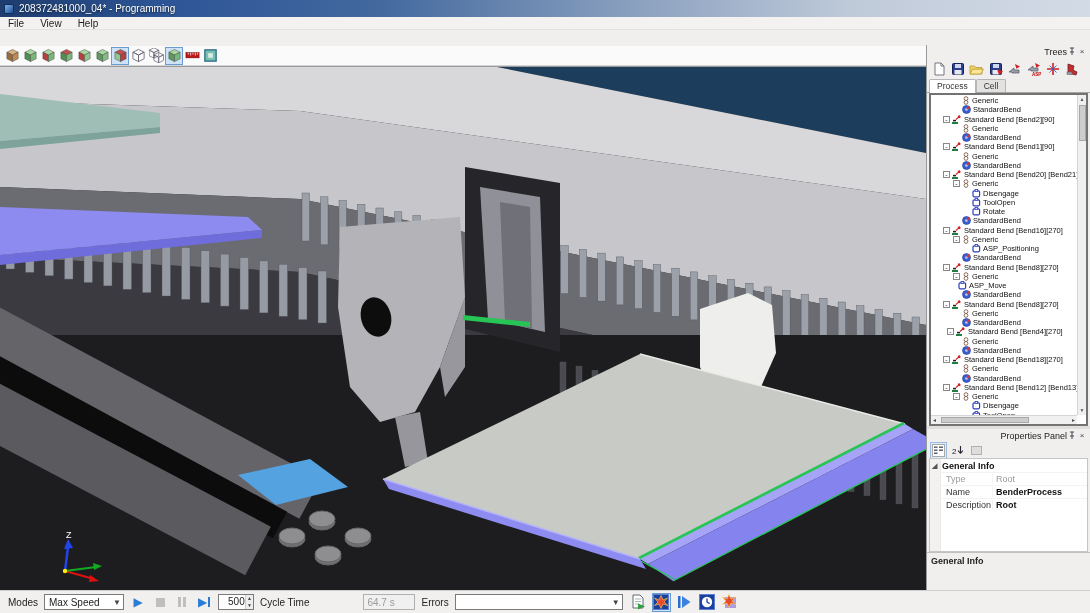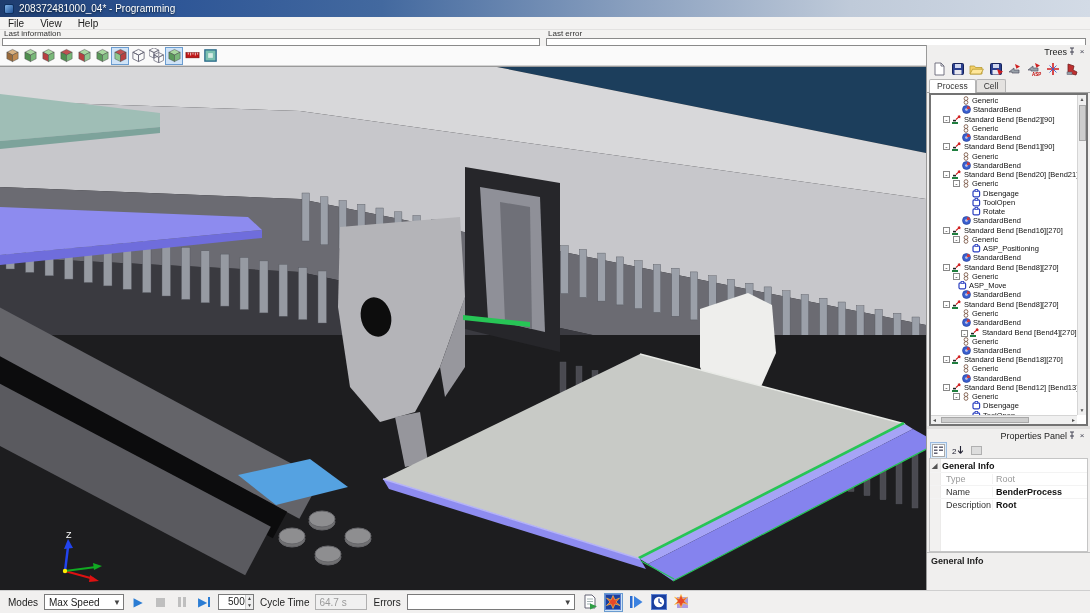--- a/index.html
+++ b/index.html
@@ -104,50 +104,40 @@
   .stopsq { width:9px; height:9px; background:#bfbfbf; }
   .pausebars { display:flex; gap:2px; }
   .pausebars div { width:3px; height:10px; background:#bfbfbf; }
   .stepbtn { display:flex; align-items:center; }
   .stepbtn .bar { width:2px; height:10px; background:#2b7cd3; margin-left:1px; }
   .spin { width:36px; height:16px; border:1px solid #7a7a7a; background:#fff; display:flex; }
   .spin .sval { flex:1; padding:1px 0 0 9px; }
   .spin .sarrows { width:10px; display:flex; flex-direction:column; border-left:1px solid #ccc; }
   .spin .sarrows div { flex:1; font-size:5px; line-height:7px; text-align:center; color:#444; background:#eee; }
   .robox { width:52px; height:16px; border:1px solid #b0b0b0; background:#f0f0f0; color:#9a9a9a;
-    display:flex; align-items:center; padding-left:3px; }
+    display:flex; align-items:center; padding-left:3px;margin-left:48px; }
   .sbicon { width:19px; height:19px; display:flex; align-items:center; justify-content:center; border:1px solid transparent; }
   .sbicon.sel { background:#cfe3f7; border:1px solid #6a9cd0; }
 </style>
 </head>
 <body>
 
 <div id="app">
 
   <div class="titlebar">
     <div class="appicon"></div>
     <div class="title">208372481000_04* - Programming</div>
   </div>
 
   <div class="menubar">
       <span class="menu-item">File</span>
       <span class="menu-item">View</span>
       <span class="menu-item">Help</span>
     </div>
 
-  <div class="inforow">
-    <div class="infocol col-info">
-      <div class="lbl">Last information</div>
-      <div class="box"><span></span></div>
-    </div>
-    <div class="infocol col-err">
-      <div class="lbl">Last error</div>
-      <div class="box"><span></span></div>
-    </div>
-  </div>
 
   <div class="toolbar">
       <div class="tbtn">
         <svg width="15" height="15" viewBox="0 0 16 16">
           <polygon points="8,1.5 14,4.5 8,7.5 2,4.5" fill="#d8b080" stroke="#444" stroke-width="0.5"></polygon>
           <polygon points="2,4.5 8,7.5 8,14.5 2,11.5" fill="#9a6a3a" stroke="#444" stroke-width="0.5"></polygon>
           <polygon points="14,4.5 8,7.5 8,14.5 14,11.5" fill="#c08a50" stroke="#444" stroke-width="0.5"></polygon>
         </svg>
       </div>
       <div class="tbtn">
@@ -745,21 +735,21 @@
             <span class="expander none"></span>
             <span class="ticon">
               <svg width="9" height="9" viewBox="0 0 9 9">
                 <circle cx="4.5" cy="4.5" r="4" fill="#3a5fd0" stroke="#203a90" stroke-width="0.6"></circle>
                 <circle cx="4.5" cy="4.5" r="1.3" fill="#cdd6f0"></circle>
                 <path d="M5.5,0.8 A4,4 0 0 1 8.4,3.4 L4.5,4.5 Z" fill="#d23a3a"></path>
               </svg>
             </span>
             <span class="tlabel">StandardBend</span>
           </div>
-          <div class="tree-row" style="padding-left: 30px; align-items: flex-end;">
+          <div class="tree-row" style="padding-left: 16px;">
             <span class="expander">-</span>
             <span class="ticon">
               <svg width="10" height="9" viewBox="0 0 10 9">
                 <polygon points="0,7 6,7 6,9 0,9" fill="#1f7f3f"></polygon>
                 <polygon points="1,4.8 4,4.8 4,6.4 1,6.4" fill="#222"></polygon>
                 <path d="M4,4.5 L8,0.9 M8,0.9 l-2.2,0.3 M8,0.9 l-0.3,2.2" stroke="#d02020" stroke-width="1.1" fill="none"></path>
               </svg>
             </span>
             <span class="tlabel">Standard Bend [Bend4][270]</span>
           </div>

